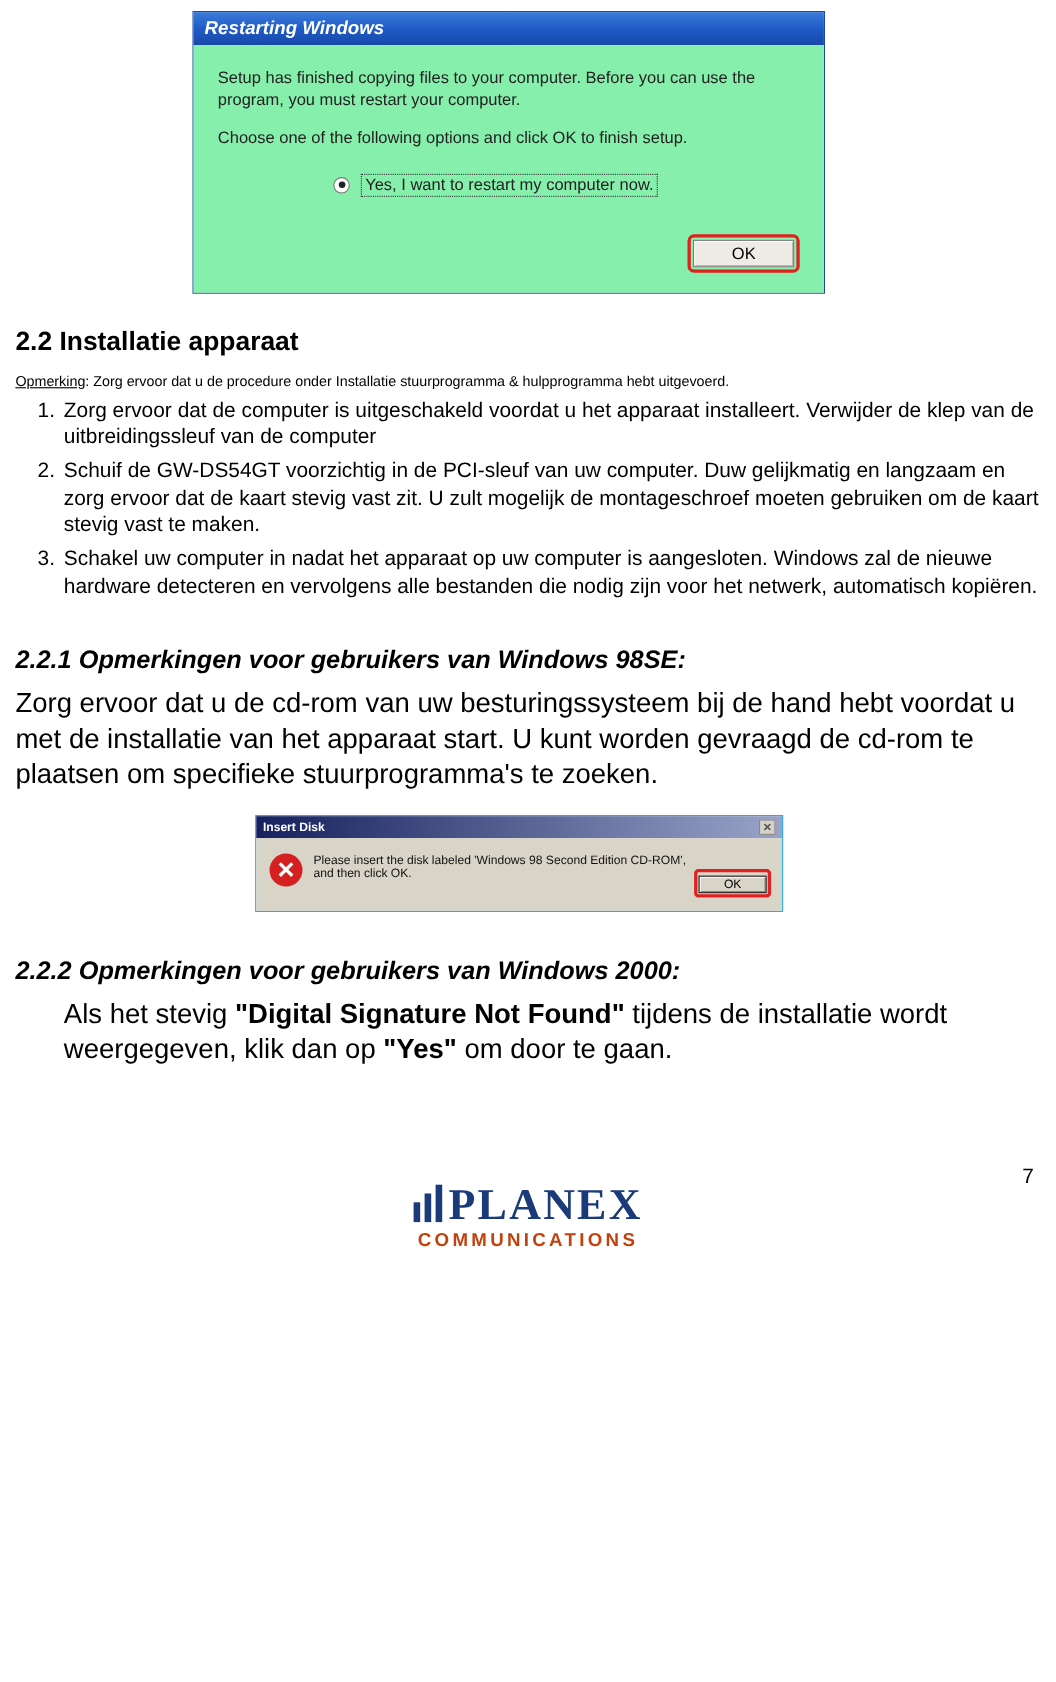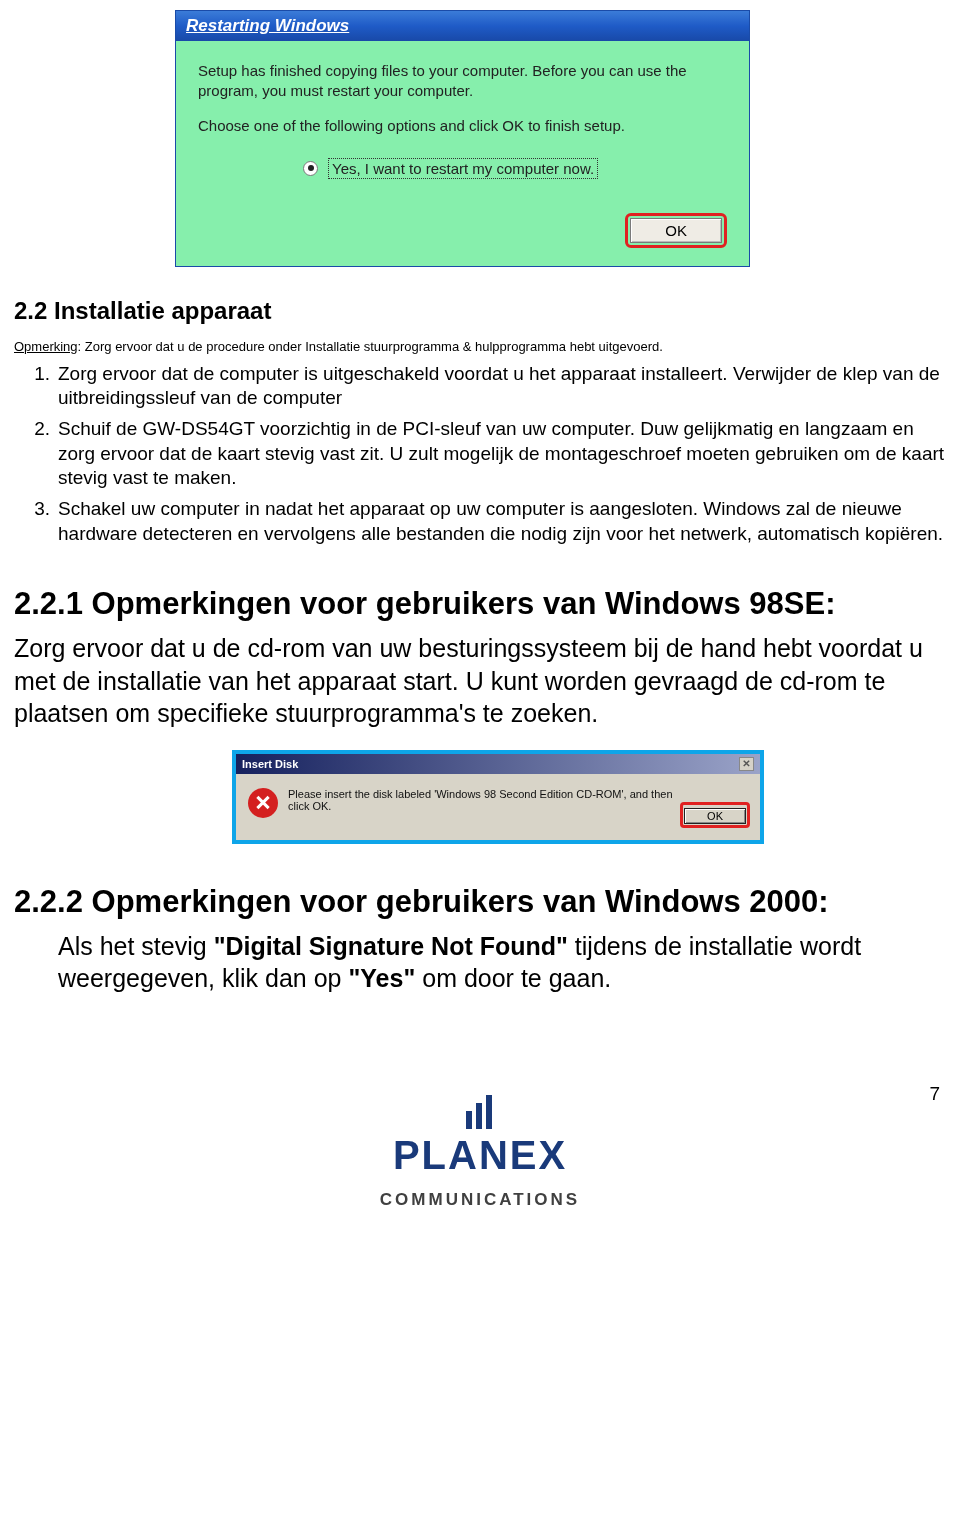--- a/index.html
+++ b/index.html
@@ -14,21 +14,20 @@
   
   .dialog-wrap { width: 575px; margin: 10px 0 30px 175px; border: 1px solid #1a4ba8; }
   .titlebar {
     background: linear-gradient(to bottom, #3b7cd8 0%, #1f5bc7 50%, #1849a8 100%);
     color: #fff;
     font-family: "Trebuchet MS", Tahoma, sans-serif;
     font-size: 17px;
     font-weight: bold;
     padding: 5px 10px;
     font-style: italic;
-    text-decoration: underline;
   }
   .dialog-body {
     background: #86efac;
     padding: 20px 22px 18px 22px;
     font-family: Tahoma, sans-serif;
     font-size: 15px;
     color: #222;
   }
   .dialog-body p { margin-bottom: 14px; line-height: 1.35; }
   .radio-group { margin: 22px 0 10px 105px; }
@@ -62,37 +61,38 @@
   .doc { padding: 0 14px 0 14px; }
   h2.sec {
     font-family: Arial, Helvetica, sans-serif;
     font-weight: bold;
     font-size: 24px;
     margin: 18px 0 14px 0;
   }
   h3.subsec {
     font-family: Arial, Helvetica, sans-serif;
     font-weight: bold;
-    font-size: 31px;
+    font-size: 23px;
     margin: 40px 0 10px 0;
+    font-style: italic;
   }
   .para {
     font-size: 25px;
     line-height: 1.3;
     margin-bottom: 10px;
   }
   .para .bold { font-weight: bold; }
   .note-line { font-size: 13px; line-height: 1.3; margin-bottom: 6px; }
   .list { font-size: 19px; line-height: 1.3; }
   .list-item { display: flex; margin-bottom: 6px; }
   .list-num { width: 44px; text-align: right; padding-right: 8px; flex-shrink: 0; }
   .list-body { flex: 1; }
 
   
-  .disk-wrap { width: 532px; margin: 20px 0 10px 218px; border: 4px solid #0ea5e9; }
+  .disk-wrap { width: 480px; margin: 20px 0 10px 218px; border: 1px solid #0ea5e9; }
   .disk-title {
     background: linear-gradient(to right, #16215e 0%, #9aa3c8 100%);
     color: #fff; font-family: Tahoma, sans-serif; font-weight: bold;
     font-size: 11px; padding: 3px 6px;
     display: flex; justify-content: space-between; align-items: center;
   }
   .disk-close {
     width: 15px; height: 14px; background: #d6d2c8; border: 1px solid #888;
     display: inline-flex; align-items: center; justify-content: center;
     font-size: 10px; color: #555;
@@ -126,43 +126,43 @@
   }
 
   
   .page-footer {
     margin-top: 100px;
     display: flex; flex-direction: column; align-items: center;
     position: relative;
     padding-bottom: 30px;
   }
   .logo-main {
-    font-family: Liberation Sans, sans-serif;
+    font-family: Liberation Serif, serif;
     font-weight: 900;
     font-size: 40px;
     letter-spacing: 2px;
     color: #1a3a7a;
-    display: flex; align-items: center; gap: 4px; flex-direction: column;
+    display: flex; align-items: center; gap: 4px;
   }
   .logo-main .bars {
     display: inline-flex; gap: 4px; align-items: flex-end; margin-right: 2px;
   }
   .logo-main .bars span {
     width: 6px; background: #1a3a7a; display: inline-block;
   }
   .logo-main .bars span:nth-child(1){ height: 18px; }
   .logo-main .bars span:nth-child(2){ height: 26px; }
   .logo-main .bars span:nth-child(3){ height: 34px; }
   .logo-sub {
     font-family: Arial, sans-serif;
     font-weight: 900;
     font-size: 17px;
     letter-spacing: 3px;
-    color: #404040;
-    margin-top: 12px;
+    color: #c2410c;
+    margin-top: 0;
   }
   .page-num {
     position: absolute; right: 20px; top: -12px;
     font-size: 19px;
   }
 </style>
 </head>
 <body>
 
 <div class="dialog-wrap">

